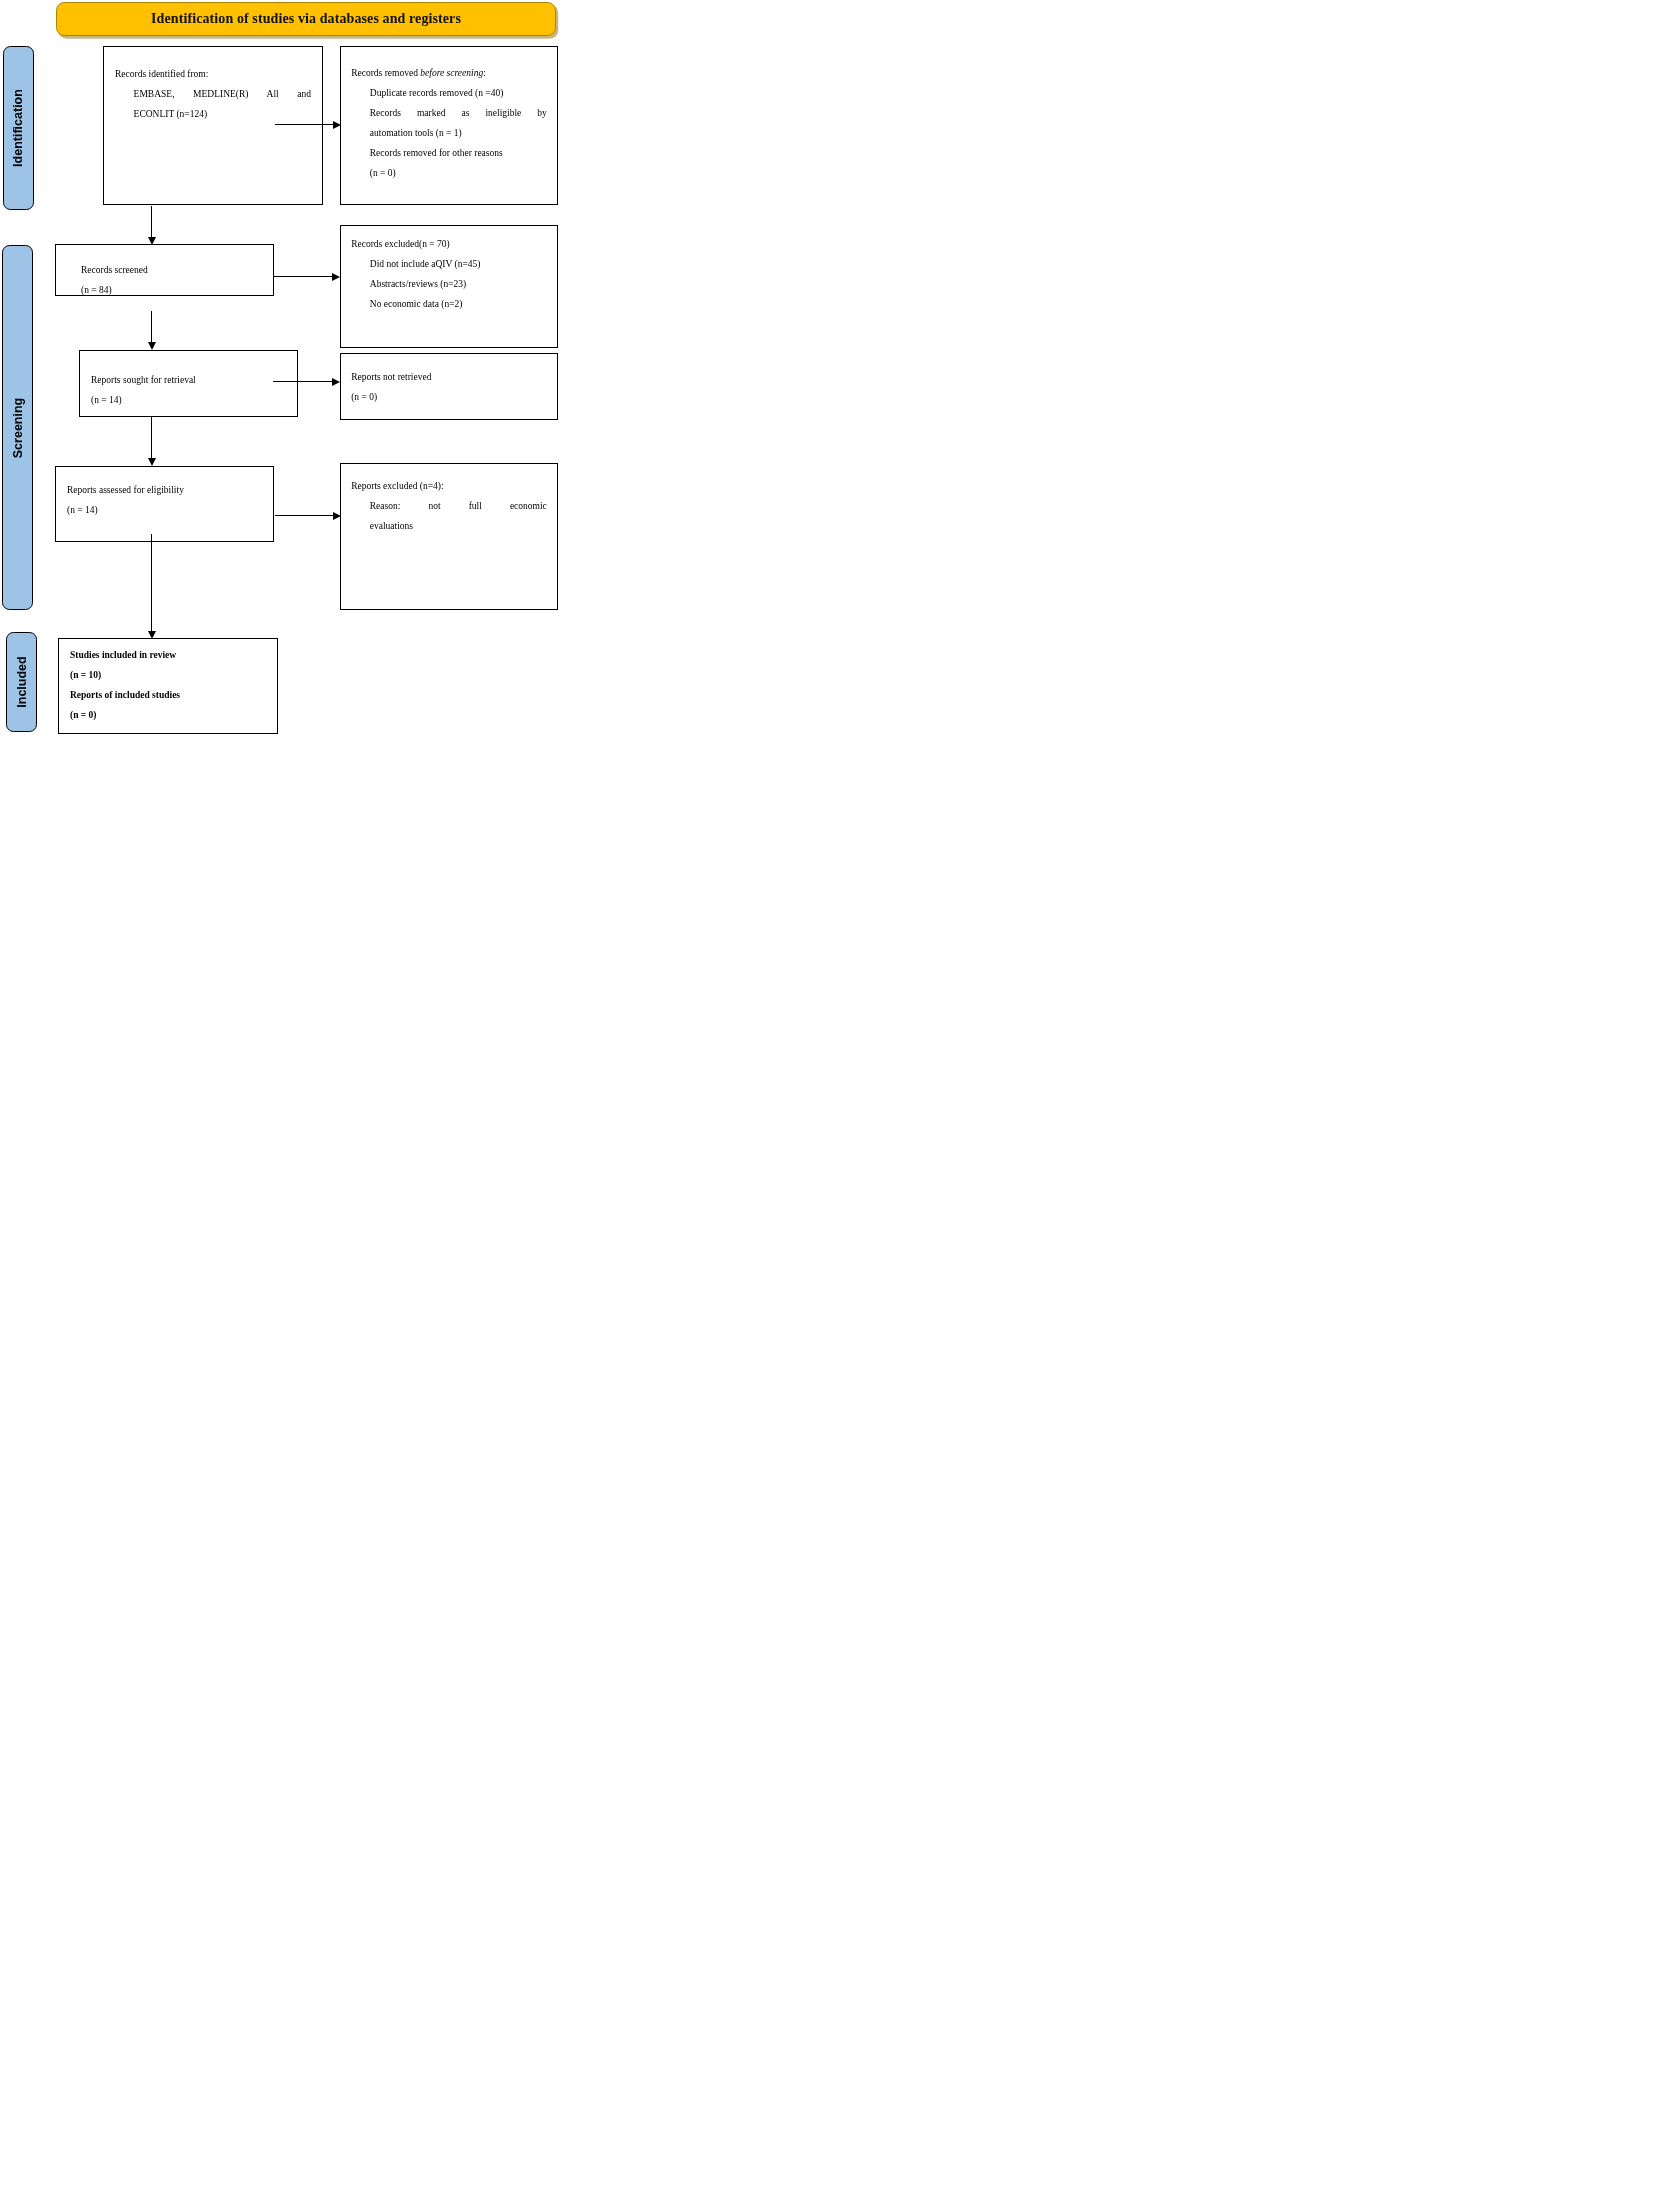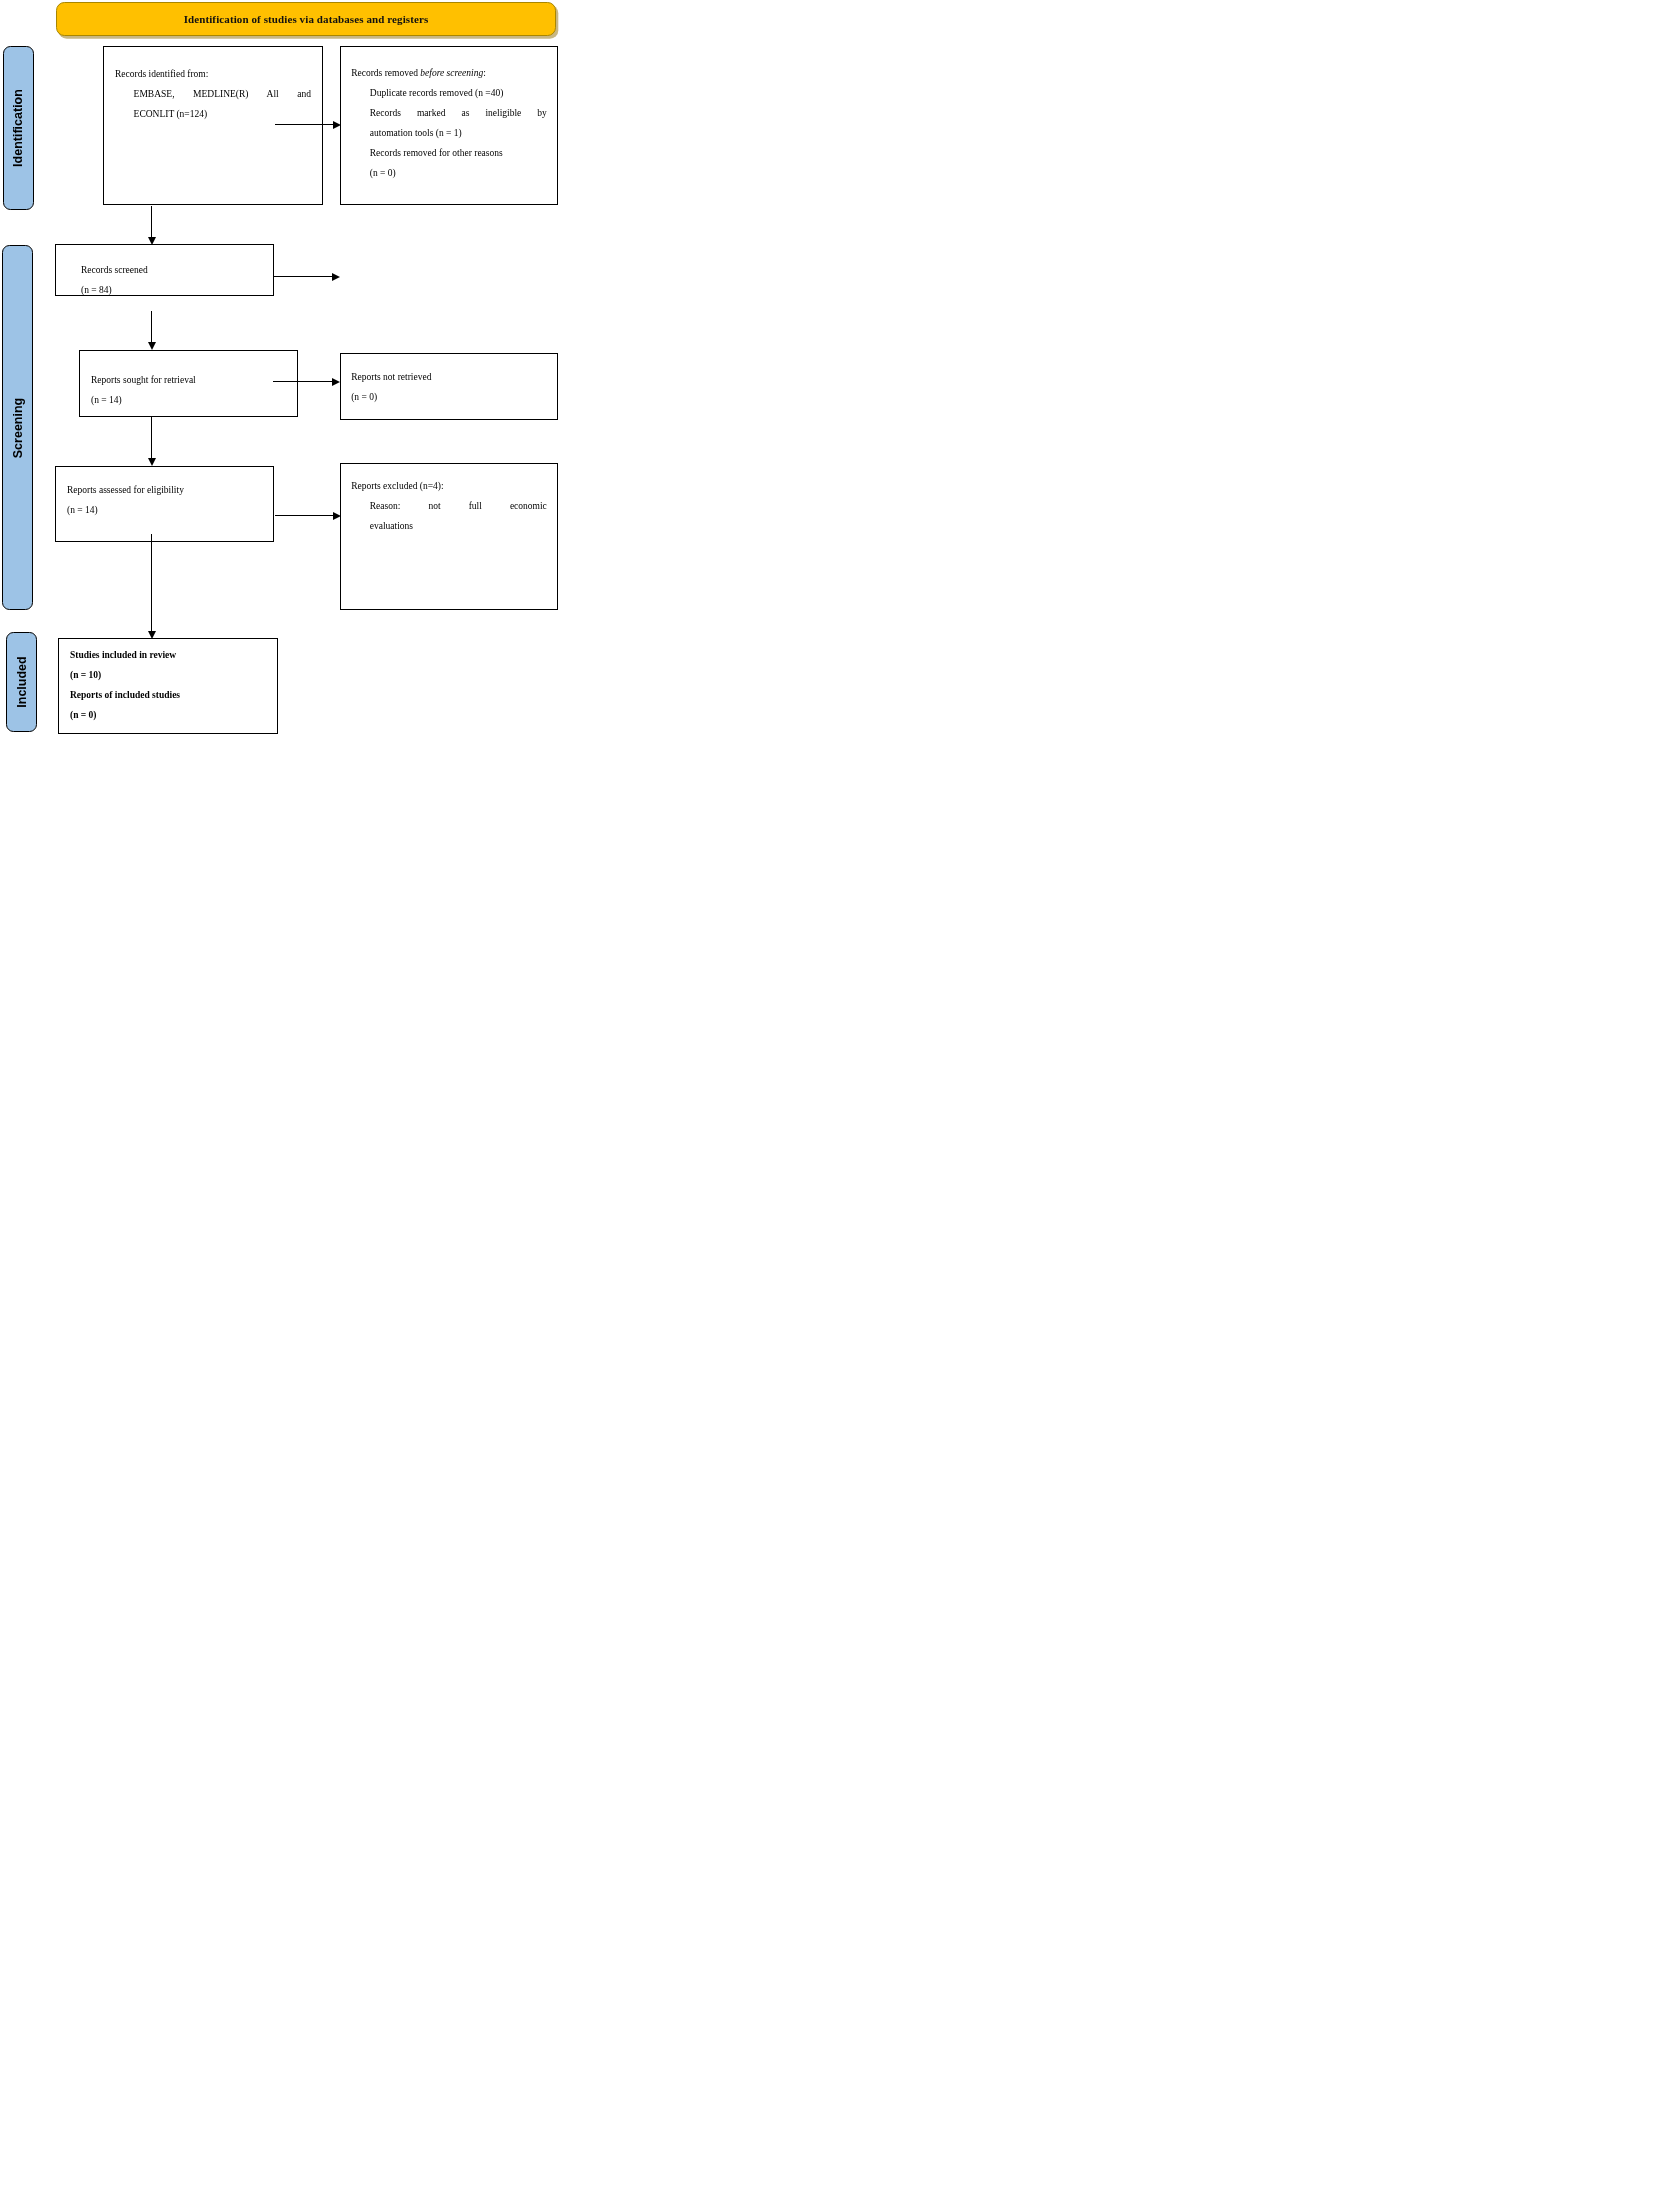--- a/index.html
+++ b/index.html
@@ -17,21 +17,21 @@
   .banner{
     position:absolute; left:56px; top:1.9px; width:500px; height:34px;
     background:#FFC000;
     border:1.9px solid #A98600;
     border-radius:8.4px;
     box-shadow:2.3px 2.8px 0 rgba(154,124,30,0.55);
     display:flex; align-items:center; justify-content:center;
     box-sizing:border-box;
   }
   .banner-title{
-    font-weight:bold; font-size:11px; color:#111;
+    font-weight:bold; font-size:14px; color:#111;
     letter-spacing:0.1px;
   }
 
   
   .stage{
     position:absolute;
     background:#9DC3E6;
     border:1.9px solid #000;
     border-radius:7.4px;
     box-sizing:border-box;
@@ -134,20 +134,26 @@
     <div class="sub ln">automation tools (n = 1)</div>
     <div class="sub ln">Records removed for other reasons</div>
     <div class="sub ln">(n = 0)</div>
   </div>
 
   <div class="fbox" id="box-records-screened">
     <div class="ln">Records screened</div>
     <div class="ln">(n = 84)</div>
   </div>
 
+  <div class="fbox" id="box-records-excluded">
+    <div class="ln">Records excluded(n = 70)</div>
+    <div class="sub ln">Did not include aQIV (n=45)</div>
+    <div class="sub ln">Abstracts/reviews (n=23)</div>
+    <div class="sub ln">No economic data (n=2)</div>
+  </div>
 
   <div class="fbox" id="box-reports-sought">
     <div class="ln">Reports sought for retrieval</div>
     <div class="ln">(n = 14)</div>
   </div>
 
   <div class="fbox" id="box-reports-not-retrieved">
     <div class="ln">Reports not retrieved</div>
     <div class="ln">(n = 0)</div>
   </div>

